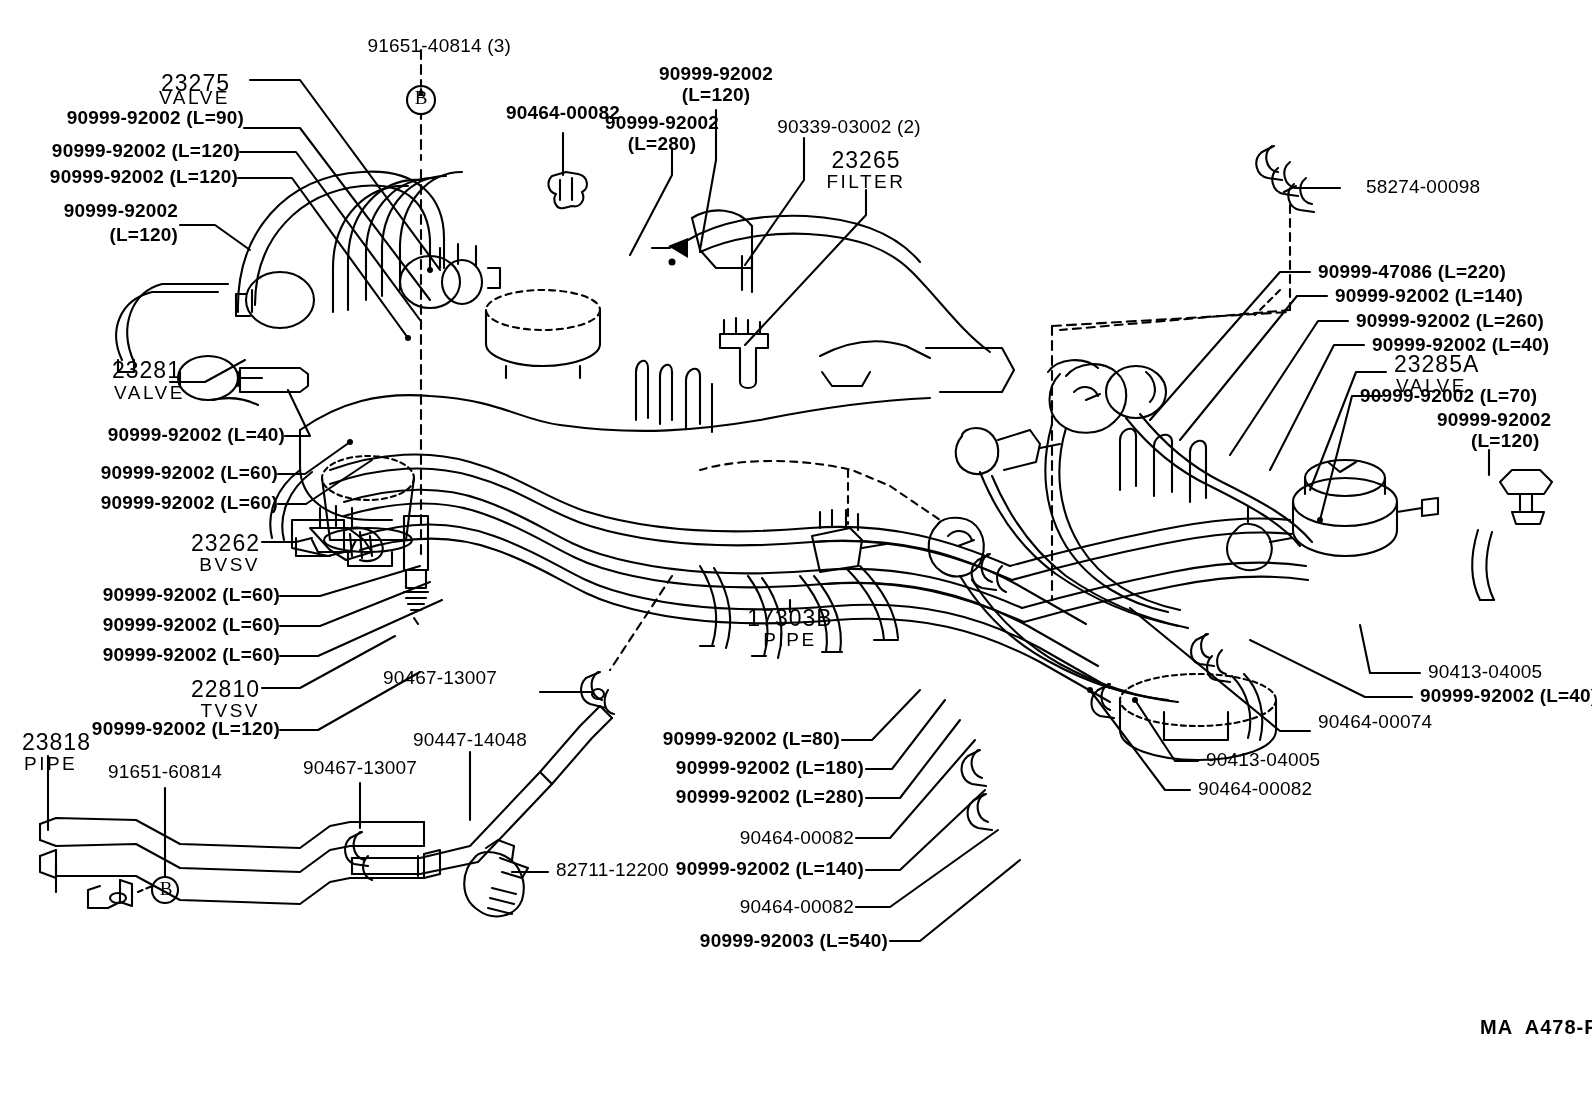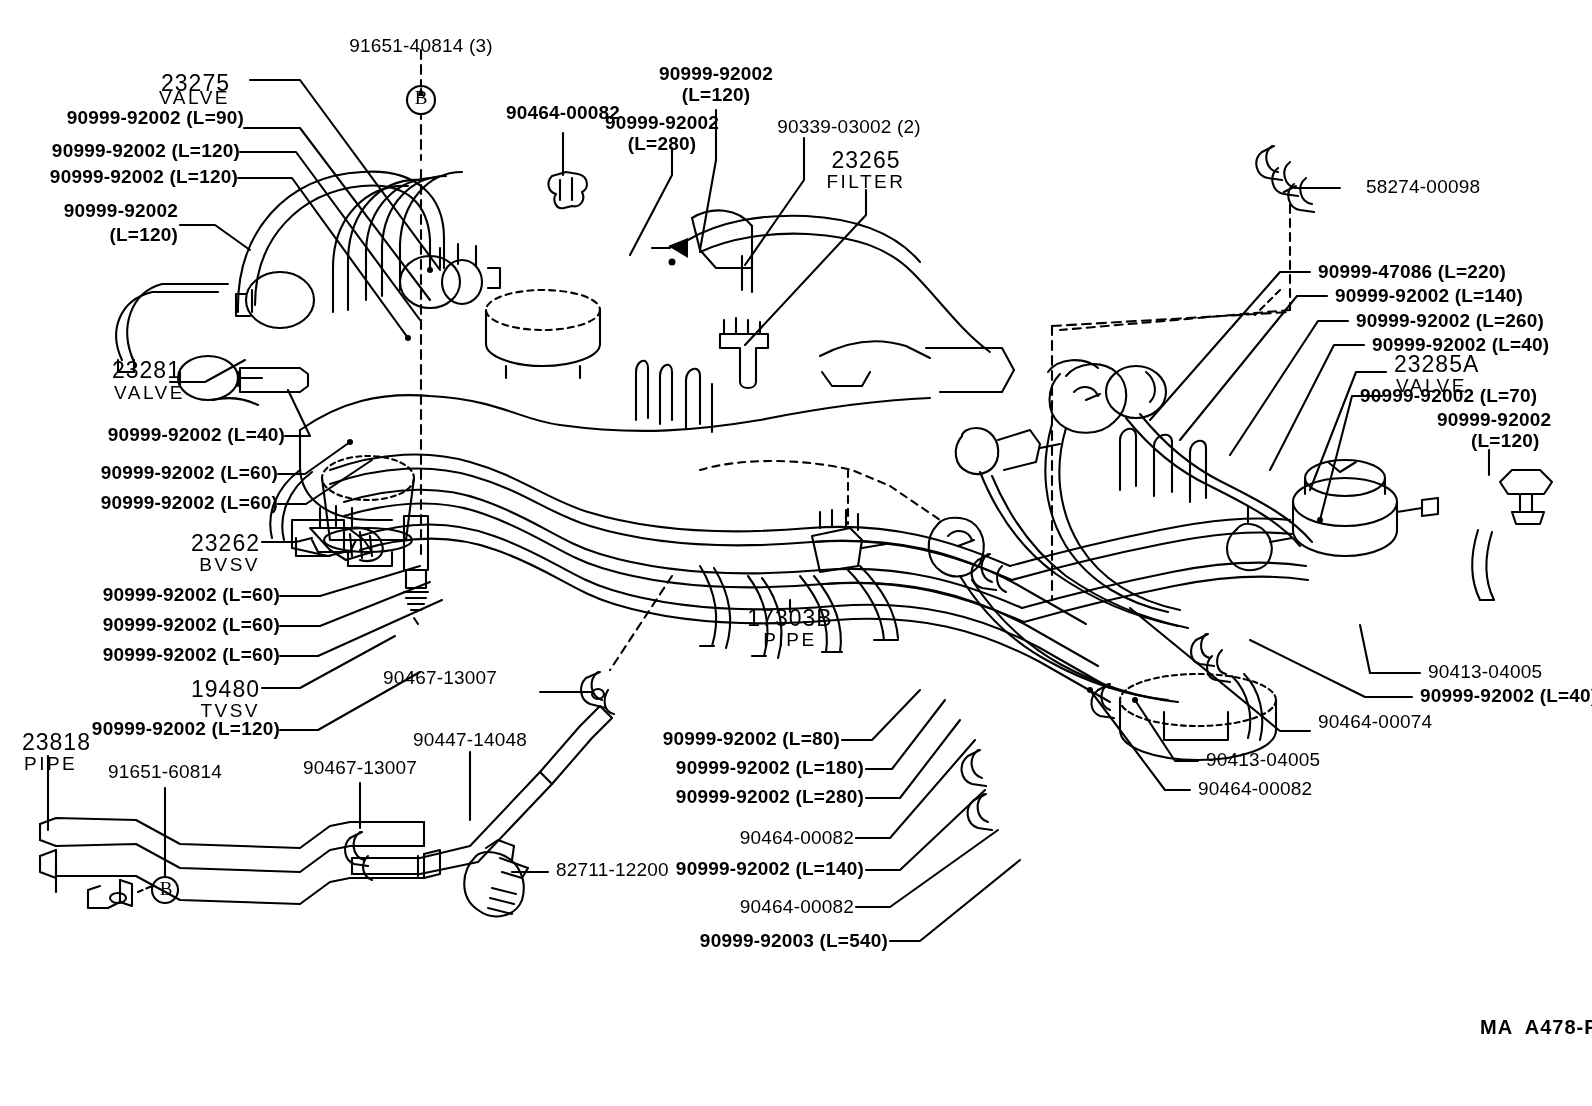--- a/index.html
+++ b/index.html
@@ -378,21 +378,21 @@
   </svg>
 
   <div class="lbl big r" style="left:100px;top:64px;width:130px;margin-top:7px;">23275</div>
   <div class="lbl sub r" style="left:100px;top:88px;width:130px;">VALVE</div>
   <div class="lbl pnb r" style="left:0px;top:108px;width:244px;">90999-92002 (L=90)</div>
   <div class="lbl pnb r" style="left:0px;top:141px;width:240px;">90999-92002 (L=120)</div>
   <div class="lbl pnb r" style="left:0px;top:167px;width:238px;">90999-92002 (L=120)</div>
   <div class="lbl pnb r" style="left:0px;top:201px;width:178px;">90999-92002</div>
   <div class="lbl pnb r" style="left:0px;top:225px;width:178px;">(L=120)</div>
 
-  <div class="lbl pn c" style="left:331px;top:36px;width:180px;">91651-40814 (3)</div>
+  <div class="lbl pn c" style="left:331px;top:36px;width:180px;text-align:right;">91651-40814 (3)</div>
   <div class="lbl pnb c" style="left:463px;top:103px;width:200px;">90464-00082</div>
   <div class="lbl pnb c" style="left:562px;top:113px;width:200px;">90999-92002</div>
   <div class="lbl pnb c" style="left:562px;top:134px;width:200px;">(L=280)</div>
   <div class="lbl pnb c" style="left:616px;top:64px;width:200px;">90999-92002</div>
   <div class="lbl pnb c" style="left:616px;top:85px;width:200px;">(L=120)</div>
   <div class="lbl pn c" style="left:759px;top:117px;width:180px;">90339-03002 (2)</div>
   <div class="lbl big c" style="left:806px;top:148px;width:120px;">23265</div>
   <div class="lbl sub c" style="left:806px;top:172px;width:120px;">FILTER</div>
 
   <div class="lbl pn" style="left:1366px;top:177px;">58274-00098</div>
@@ -409,21 +409,21 @@
   <div class="lbl big" style="left:112px;top:358px;">23281</div>
   <div class="lbl sub" style="left:114px;top:383px;">VALVE</div>
   <div class="lbl pnb r" style="left:0px;top:425px;width:285px;">90999-92002 (L=40)</div>
   <div class="lbl pnb r" style="left:0px;top:463px;width:278px;">90999-92002 (L=60)</div>
   <div class="lbl pnb r" style="left:0px;top:493px;width:278px;">90999-92002 (L=60)</div>
   <div class="lbl big r" style="left:140px;top:531px;width:120px;">23262</div>
   <div class="lbl sub r" style="left:140px;top:555px;width:120px;">BVSV</div>
   <div class="lbl pnb r" style="left:0px;top:585px;width:280px;">90999-92002 (L=60)</div>
   <div class="lbl pnb r" style="left:0px;top:615px;width:280px;">90999-92002 (L=60)</div>
   <div class="lbl pnb r" style="left:0px;top:645px;width:280px;">90999-92002 (L=60)</div>
-  <div class="lbl big r" style="left:140px;top:677px;width:120px;">19480</div>
+  <div class="lbl big r" style="left:140px;top:677px;width:120px;">22810</div>
   <div class="lbl sub r" style="left:140px;top:701px;width:120px;">TVSV</div>
   <div class="lbl pnb r" style="left:0px;top:719px;width:280px;">90999-92002 (L=120)</div>
 
   <div class="lbl big" style="left:22px;top:730px;">23818</div>
   <div class="lbl sub" style="left:24px;top:754px;">PIPE</div>
   <div class="lbl pn c" style="left:75px;top:762px;width:180px;">91651-60814</div>
   <div class="lbl pn c" style="left:270px;top:758px;width:180px;">90467-13007</div>
   <div class="lbl pn c" style="left:380px;top:730px;width:180px;">90447-14048</div>
   <div class="lbl pn c" style="left:350px;top:668px;width:180px;">90467-13007</div>
   <div class="lbl pn" style="left:556px;top:860px;">82711-12200</div>

